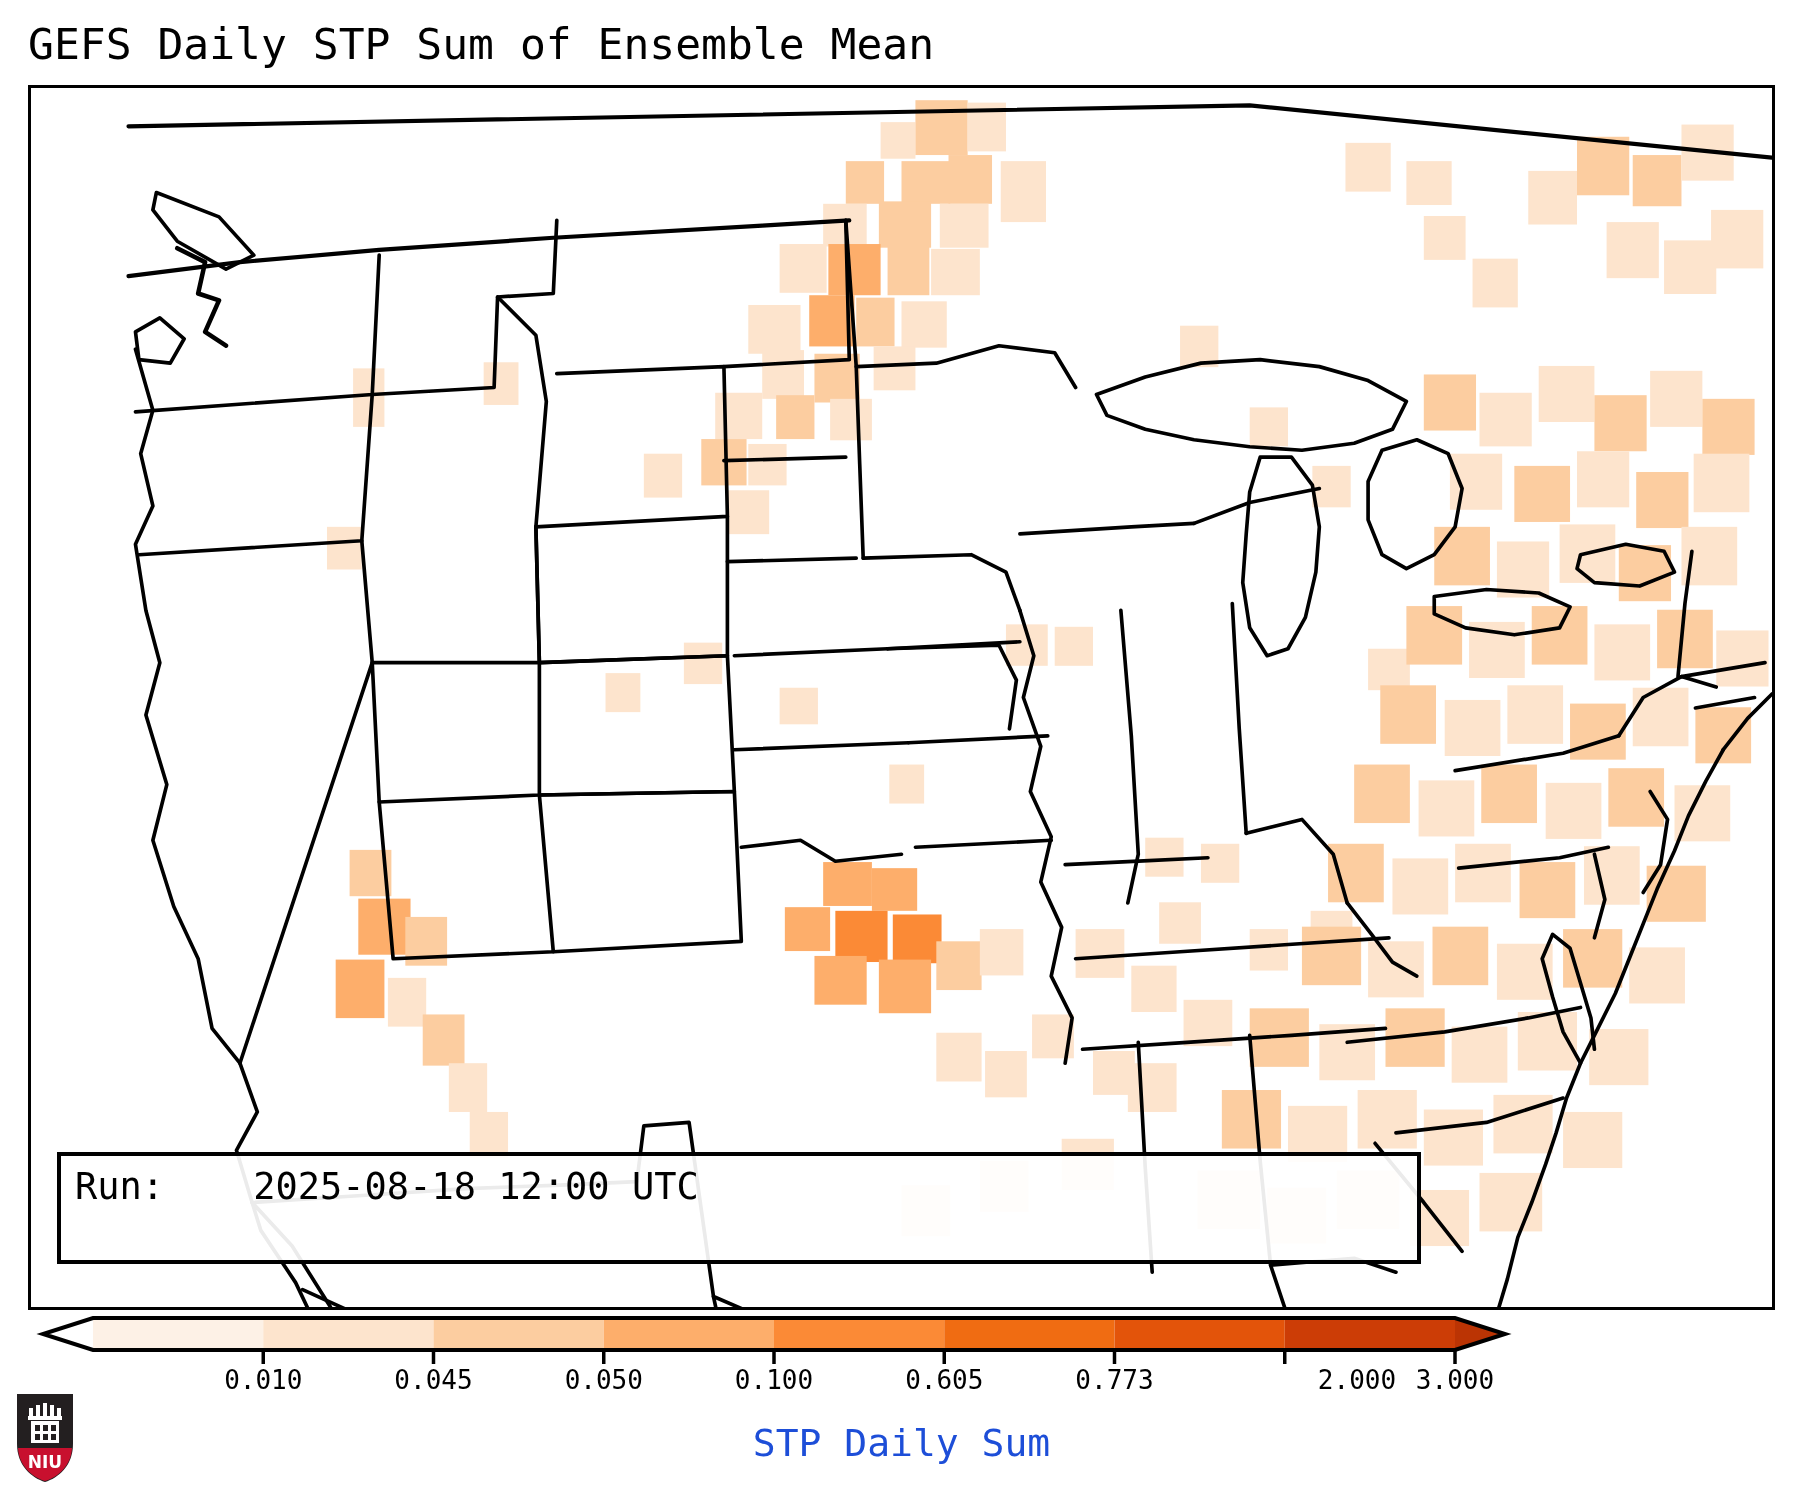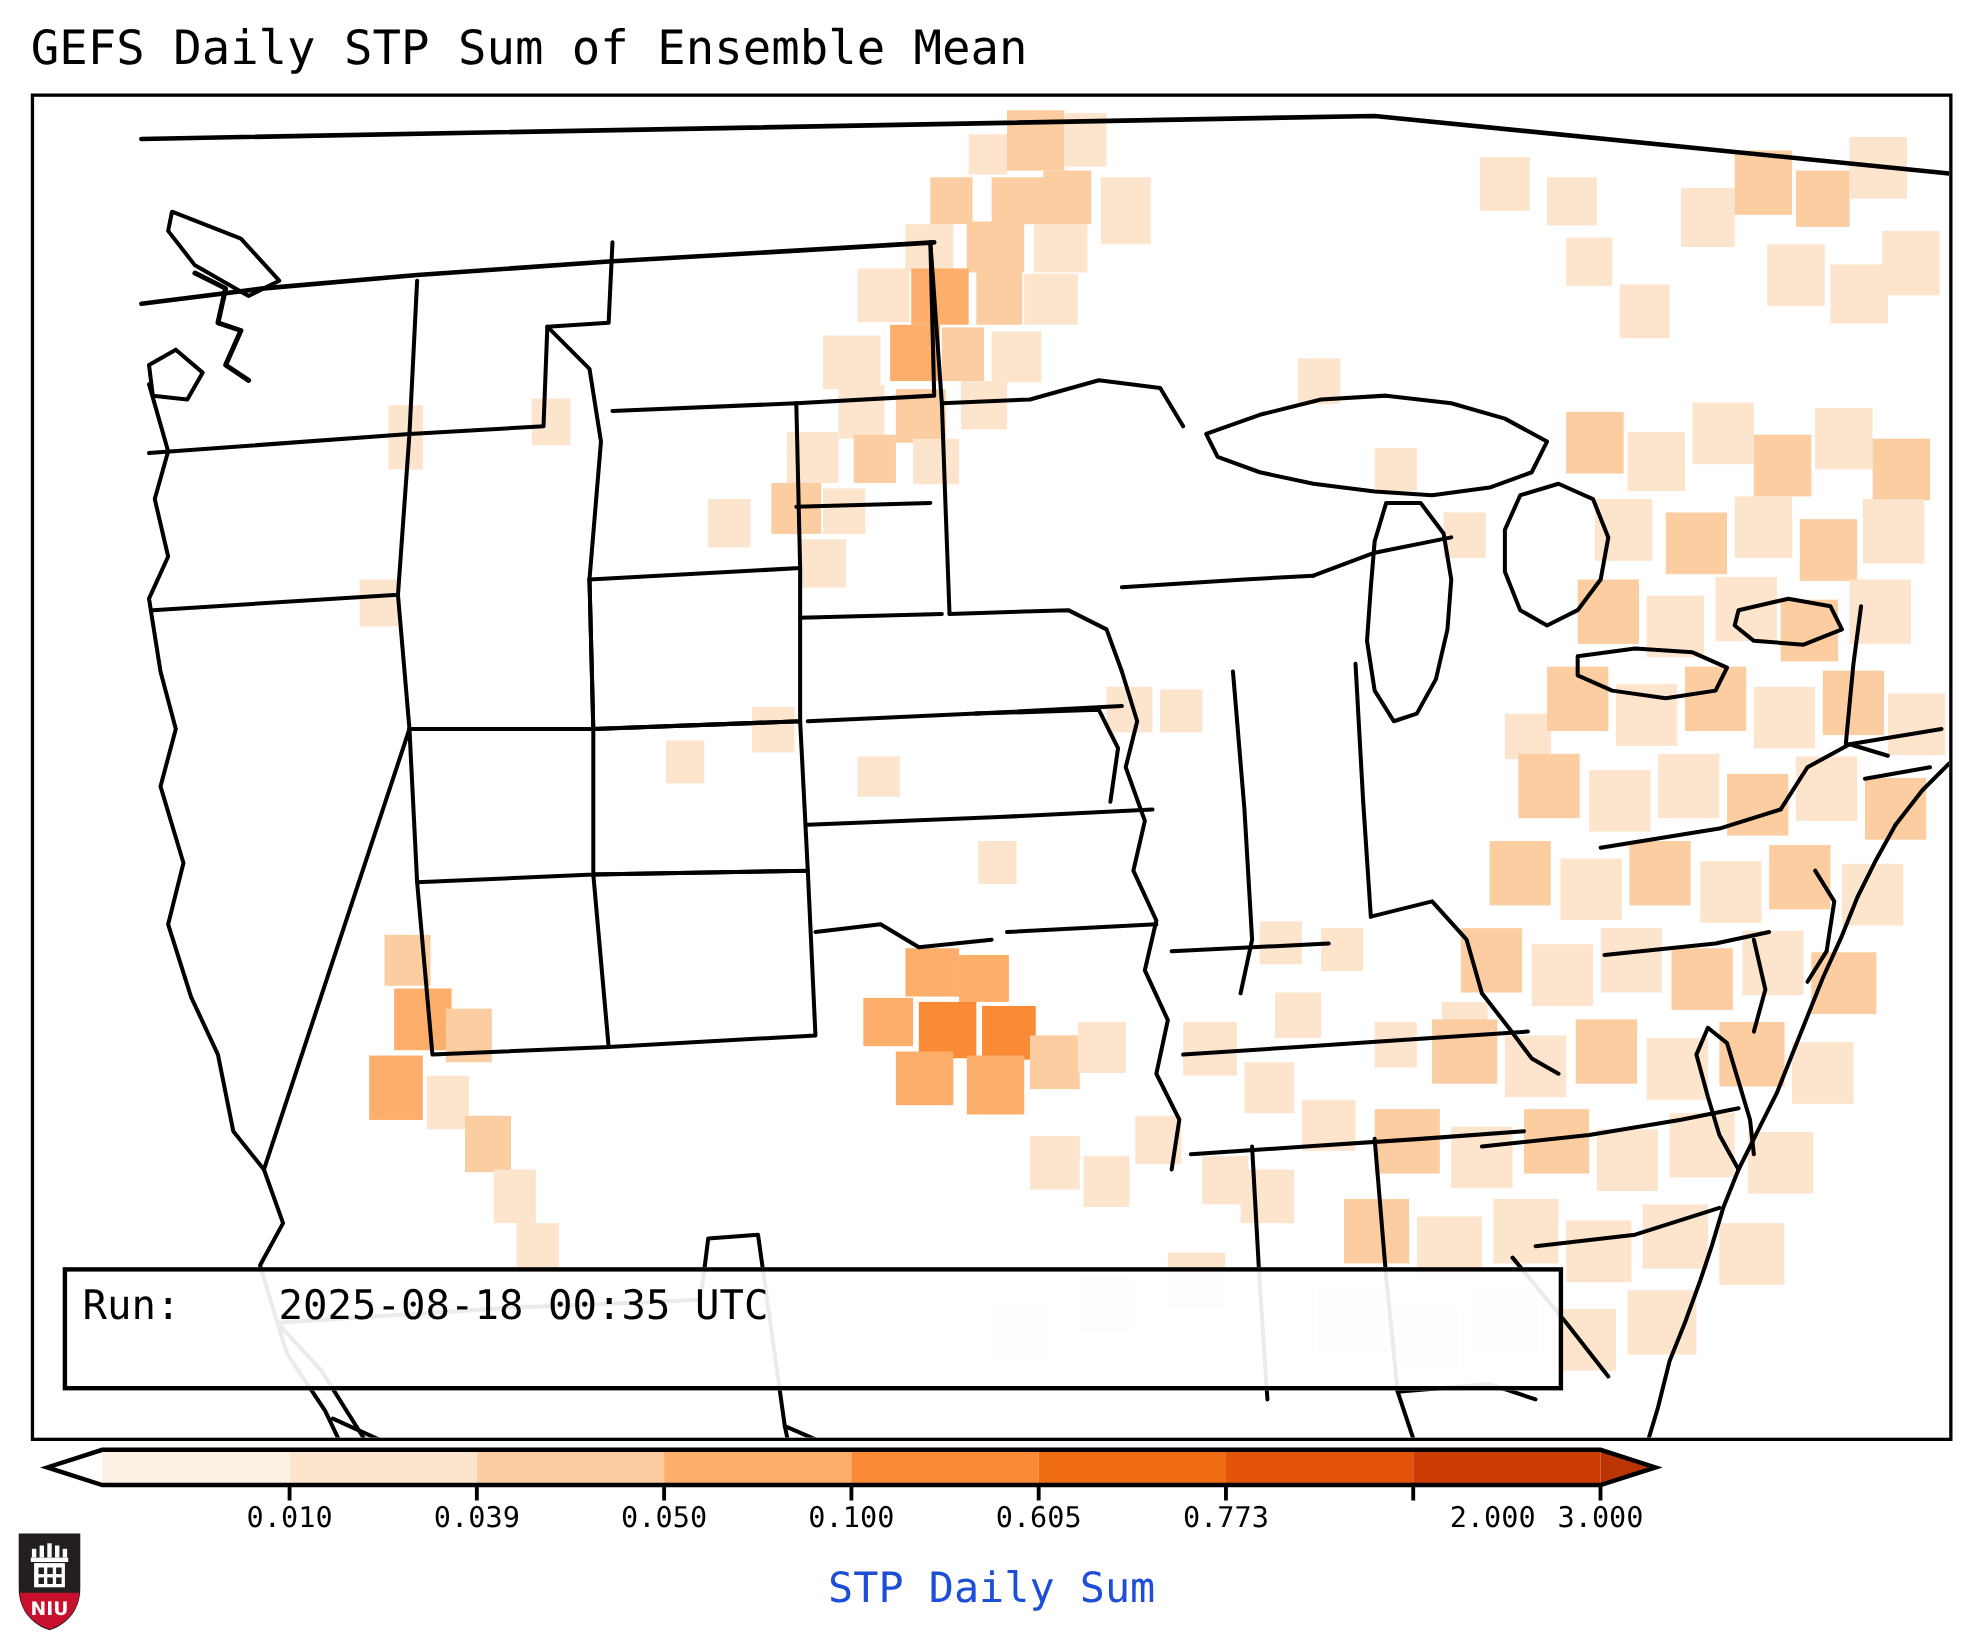--- a/index.html
+++ b/index.html
@@ -315,21 +315,21 @@
         <path d="M820,930 L856,928 L890,934 L916,946 L936,956 L920,962 L888,956 L856,948 L826,940 Z"></path>
         <path d="M912,890 L930,884 L944,892 L936,900 L918,898 Z"></path>
         <path d="M950,906 L968,902 L978,912 L962,918 L948,914 Z"></path>
         <path d="M982,950 L1000,946"></path>
         <path d="M640,984 L676,976 L710,982 L722,1000"></path>
       </g>
     </svg>
   </div>
 
   <div id="info-box">
-    <div class="info-line">Run:    2025-08-18 00:35 UTC</div>
+    <div class="info-line">Run:    2025-08-18 12:00 UTC</div>
   </div>
 
   <div id="cbar-wrap">
     <svg id="cbar-svg" width="1803" height="60" viewBox="0 0 1803 60">
       <g id="cbar-segments">
           <path d="M93,6 L93,38 L43,22 Z" fill="#ffffff"></path>
           <rect x="93.00" y="6" width="170.25" height="32" fill="#fdf1e6"></rect>
           <rect x="263.25" y="6" width="170.25" height="32" fill="#fde4cd"></rect>
           <rect x="433.50" y="6" width="170.25" height="32" fill="#fccda0"></rect>
           <rect x="603.75" y="6" width="170.25" height="32" fill="#fdae6b"></rect>
@@ -349,21 +349,21 @@
           <line x1="774.00" y1="38" x2="774.00" y2="52" stroke="#000" stroke-width="3.5"></line>
           <line x1="944.25" y1="38" x2="944.25" y2="52" stroke="#000" stroke-width="3.5"></line>
           <line x1="1114.50" y1="38" x2="1114.50" y2="52" stroke="#000" stroke-width="3.5"></line>
           <line x1="1284.75" y1="38" x2="1284.75" y2="52" stroke="#000" stroke-width="3.5"></line>
           <line x1="1455.00" y1="38" x2="1455.00" y2="52" stroke="#000" stroke-width="3.5"></line>
         </g>
     </svg>
   </div>
   <div id="cbar-ticklabels">
       <div class="cbar-tick-label" style="left: 263.3px;">0.010</div>
-      <div class="cbar-tick-label" style="left: 433.5px;">0.039</div>
+      <div class="cbar-tick-label" style="left: 433.5px;">0.045</div>
       <div class="cbar-tick-label" style="left: 603.8px;">0.050</div>
       <div class="cbar-tick-label" style="left: 774px;">0.100</div>
       <div class="cbar-tick-label" style="left: 944.3px;">0.605</div>
       <div class="cbar-tick-label" style="left: 1114.5px;">0.773</div>
       <div class="cbar-tick-label" style="left: 1357px;">2.000</div>
       <div class="cbar-tick-label" style="left: 1455px;">3.000</div>
     </div>
   <div id="cbar-axis-label">STP Daily Sum</div>
 
   <div id="niu-logo">

